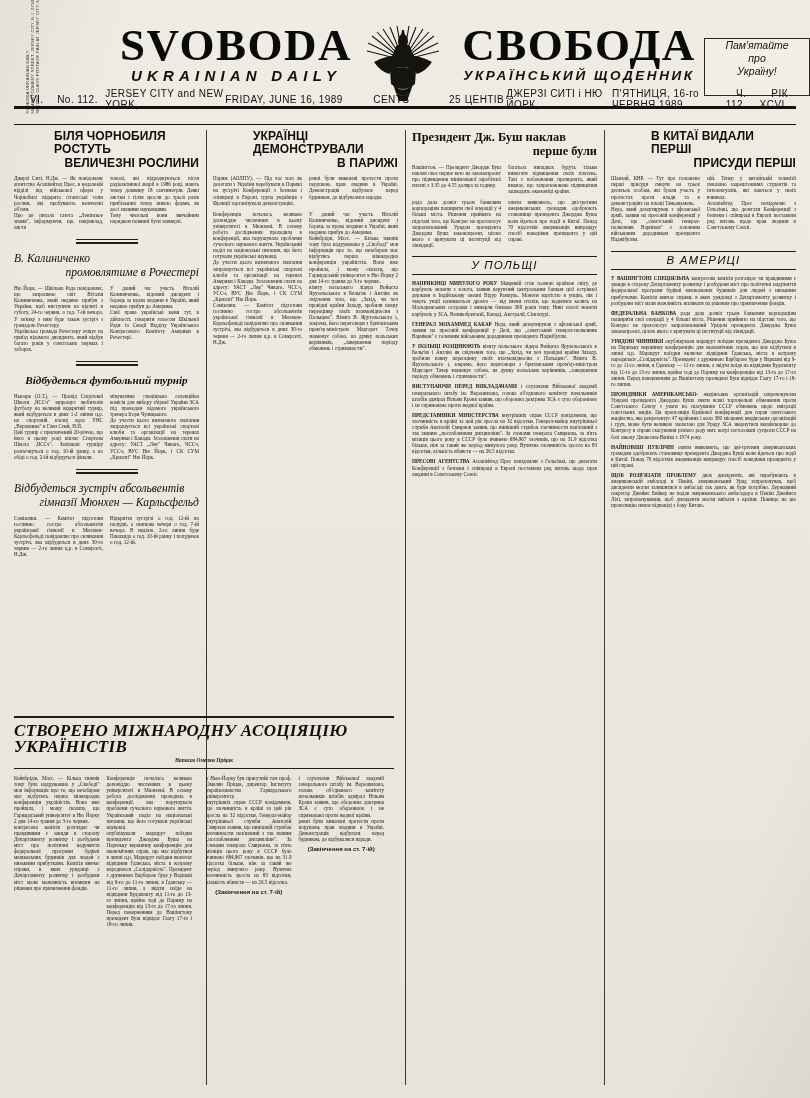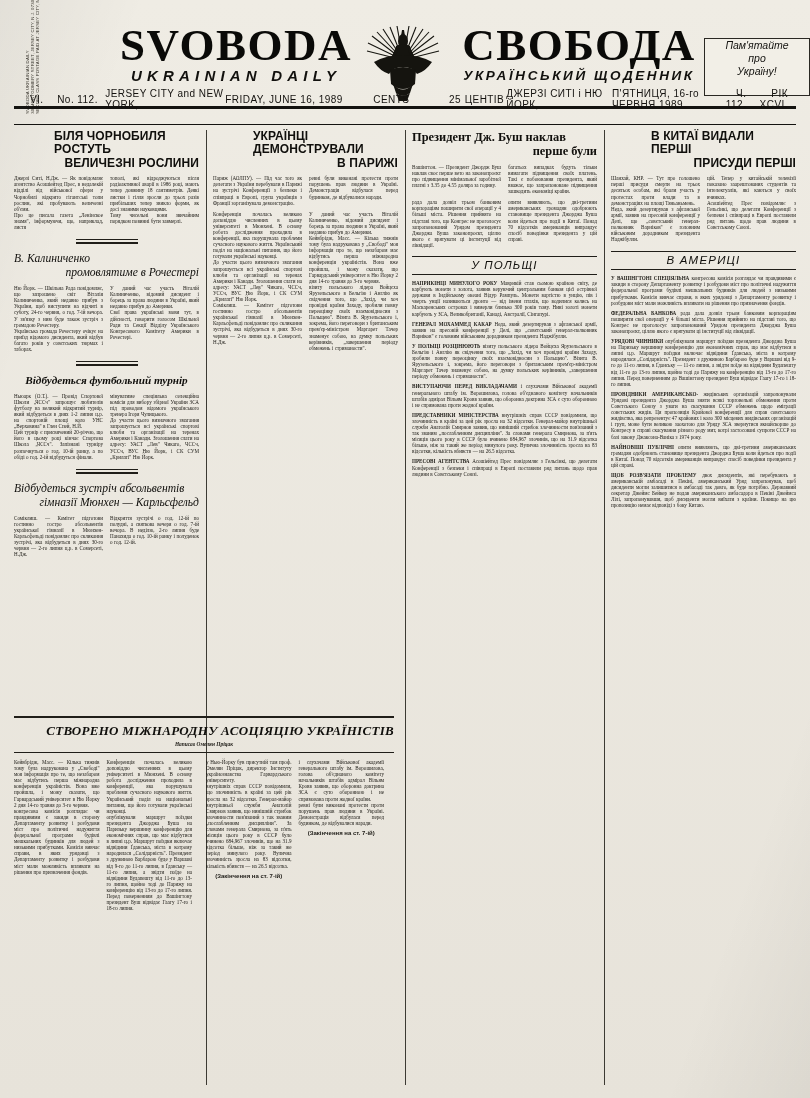--- a/index.html
+++ b/index.html
@@ -140,21 +140,21 @@
   }
   .banner-top{margin-top:8px;}
 
   
   .feature{
     position:absolute;left:0;top:586px;width:380px;
   }
   .feature .ft-rule{height:1.6px;background:#201e19;}
   .feature .ft-hl{
     font-family:"Liberation Serif",serif;font-style:italic;font-weight:bold;
-    font-size:13px;line-height:16px;text-align:right;color:#100f0c;
+    font-size:17px;line-height:16px;text-align:left;color:#100f0c;
     padding:5px 0 0 0;letter-spacing:.3px;
   }
   .feature .ft-rule2{height:1.4px;background:#201e19;margin-top:5px;}
 </style>
 </head>
 <body>
 
 <div class="paper">
 
   <div class="spine">

